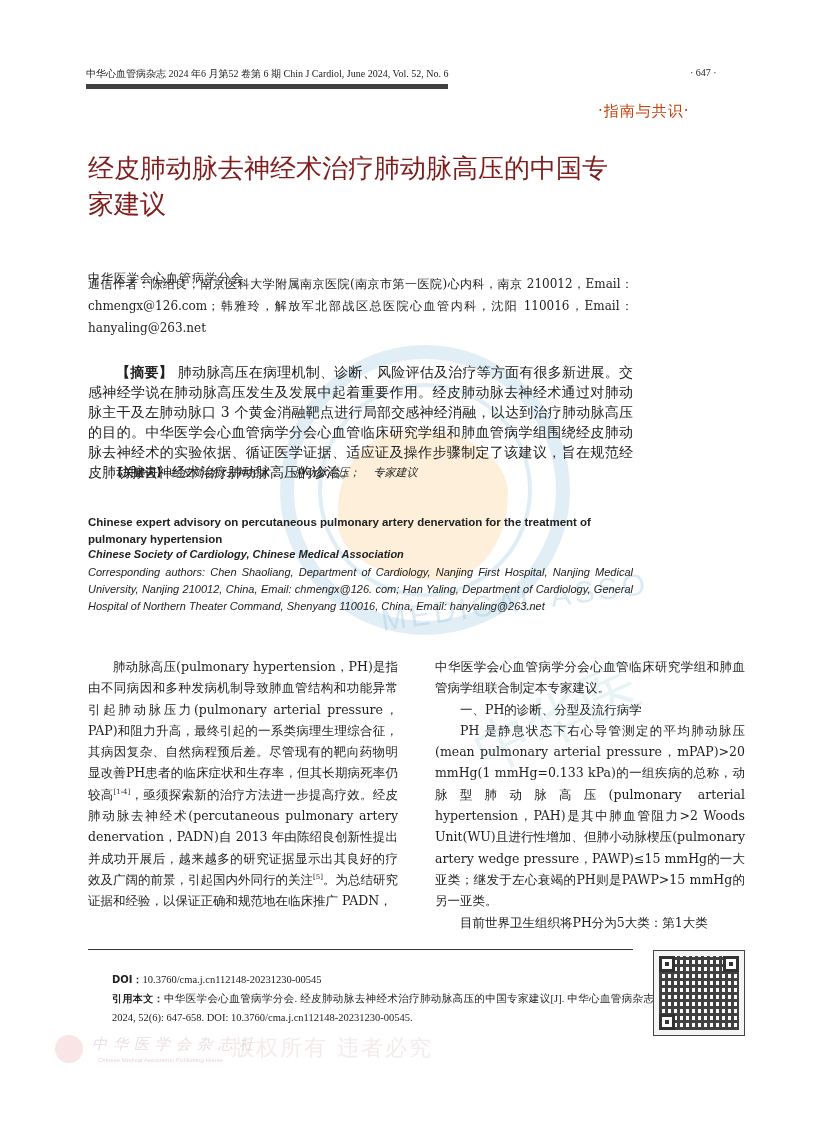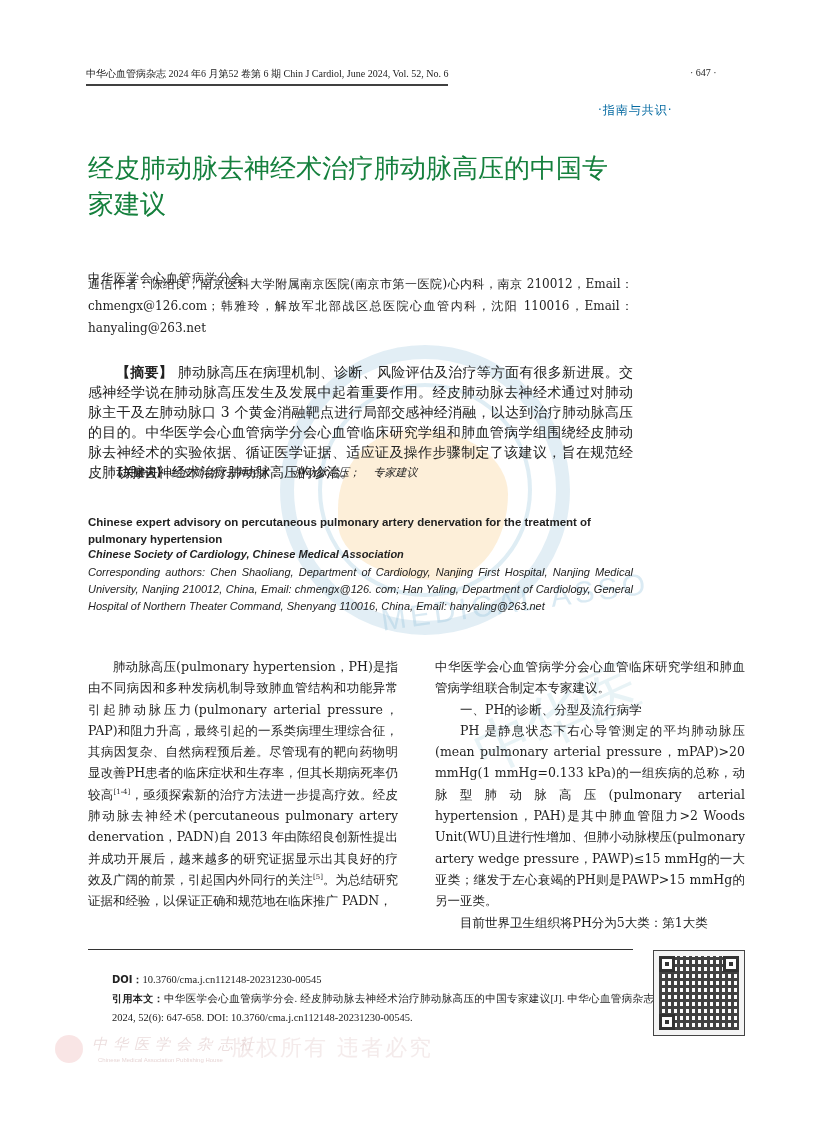--- a/index.html
+++ b/index.html
@@ -34,29 +34,29 @@
   }
   .calli {
     left: 470px; top: 680px; font-size: 58px; color: rgba(150,200,215,0.22);
     transform: rotate(-25deg); z-index: 0; font-family: "DejaVu Serif", serif;
   }
 
   .layer { z-index: 1; }
 
   .header {
     left: 86px; top: 67px; font-size: 10px; color: #222;
-    border-bottom: 2px solid #404040; padding-bottom: 3px; white-space: nowrap;
+    border-bottom: 5px solid #404040; padding-bottom: 3px; white-space: nowrap;
     font-family: "Liberation Serif", serif;
   }
   .pagenum { left: 690px; top: 67px; font-size: 10px; color: #222; font-family: "Liberation Serif", serif; }
-  .section-tag { left: 598px; top: 102px; font-size: 12px; color: #0369a1; font-family: "DejaVu Sans", sans-serif; letter-spacing: 1px; }
+  .section-tag { left: 598px; top: 102px; font-size: 15px; color: #c2410c; font-family: "DejaVu Sans", sans-serif; letter-spacing: 1px; }
 
   .title {
     left: 88px; top: 150px; width: 520px; font-size: 26px; line-height: 36px;
-    font-family: "DejaVu Sans", sans-serif; font-weight: normal; color: #15803d;
+    font-family: "DejaVu Sans", sans-serif; font-weight: normal; color: #7f1d1d;
   }
   .org { left: 88px; top: 250px; font-size: 12px; color: #222; letter-spacing: 1px; margin-top: 20px; }
   .corr {
     left: 88px; top: 273px; width: 545px; font-size: 12px; line-height: 22px;
     color: #222; text-align: justify;
   }
 
   .abstract {
     left: 88px; top: 362px; width: 545px; font-size: 14px; line-height: 20px;
     color: #222; text-align: justify; text-indent: 2em;

